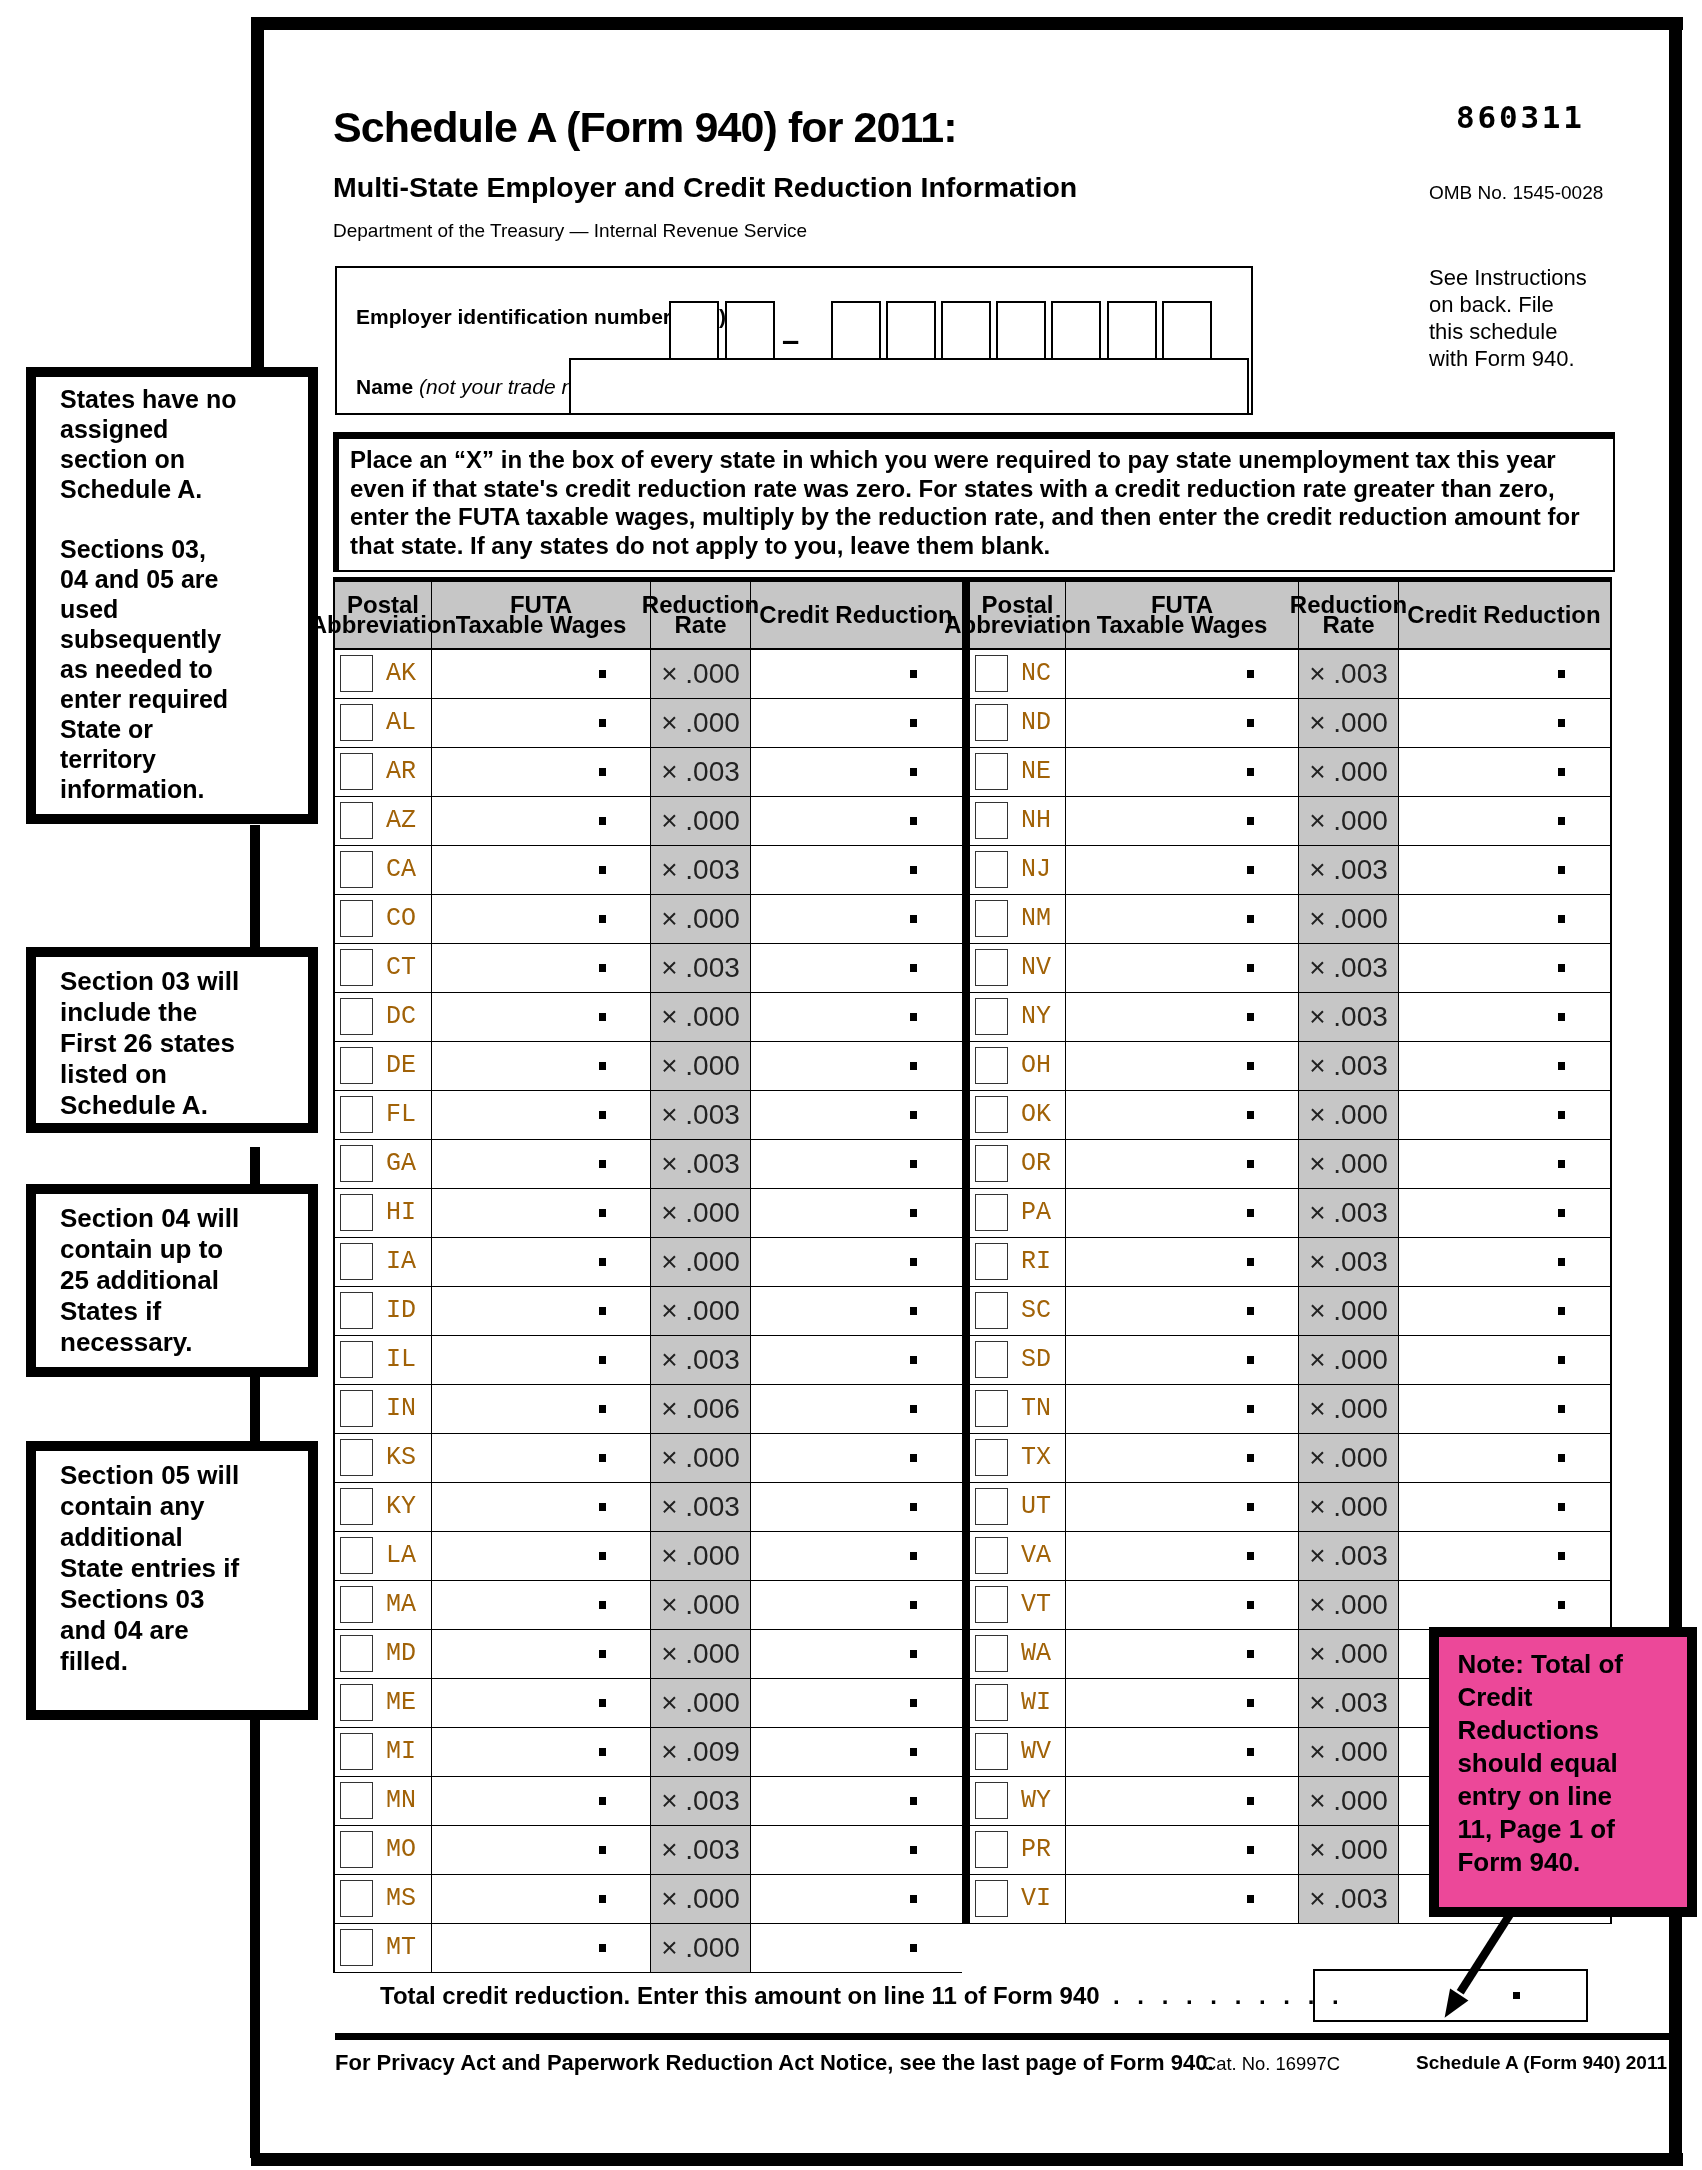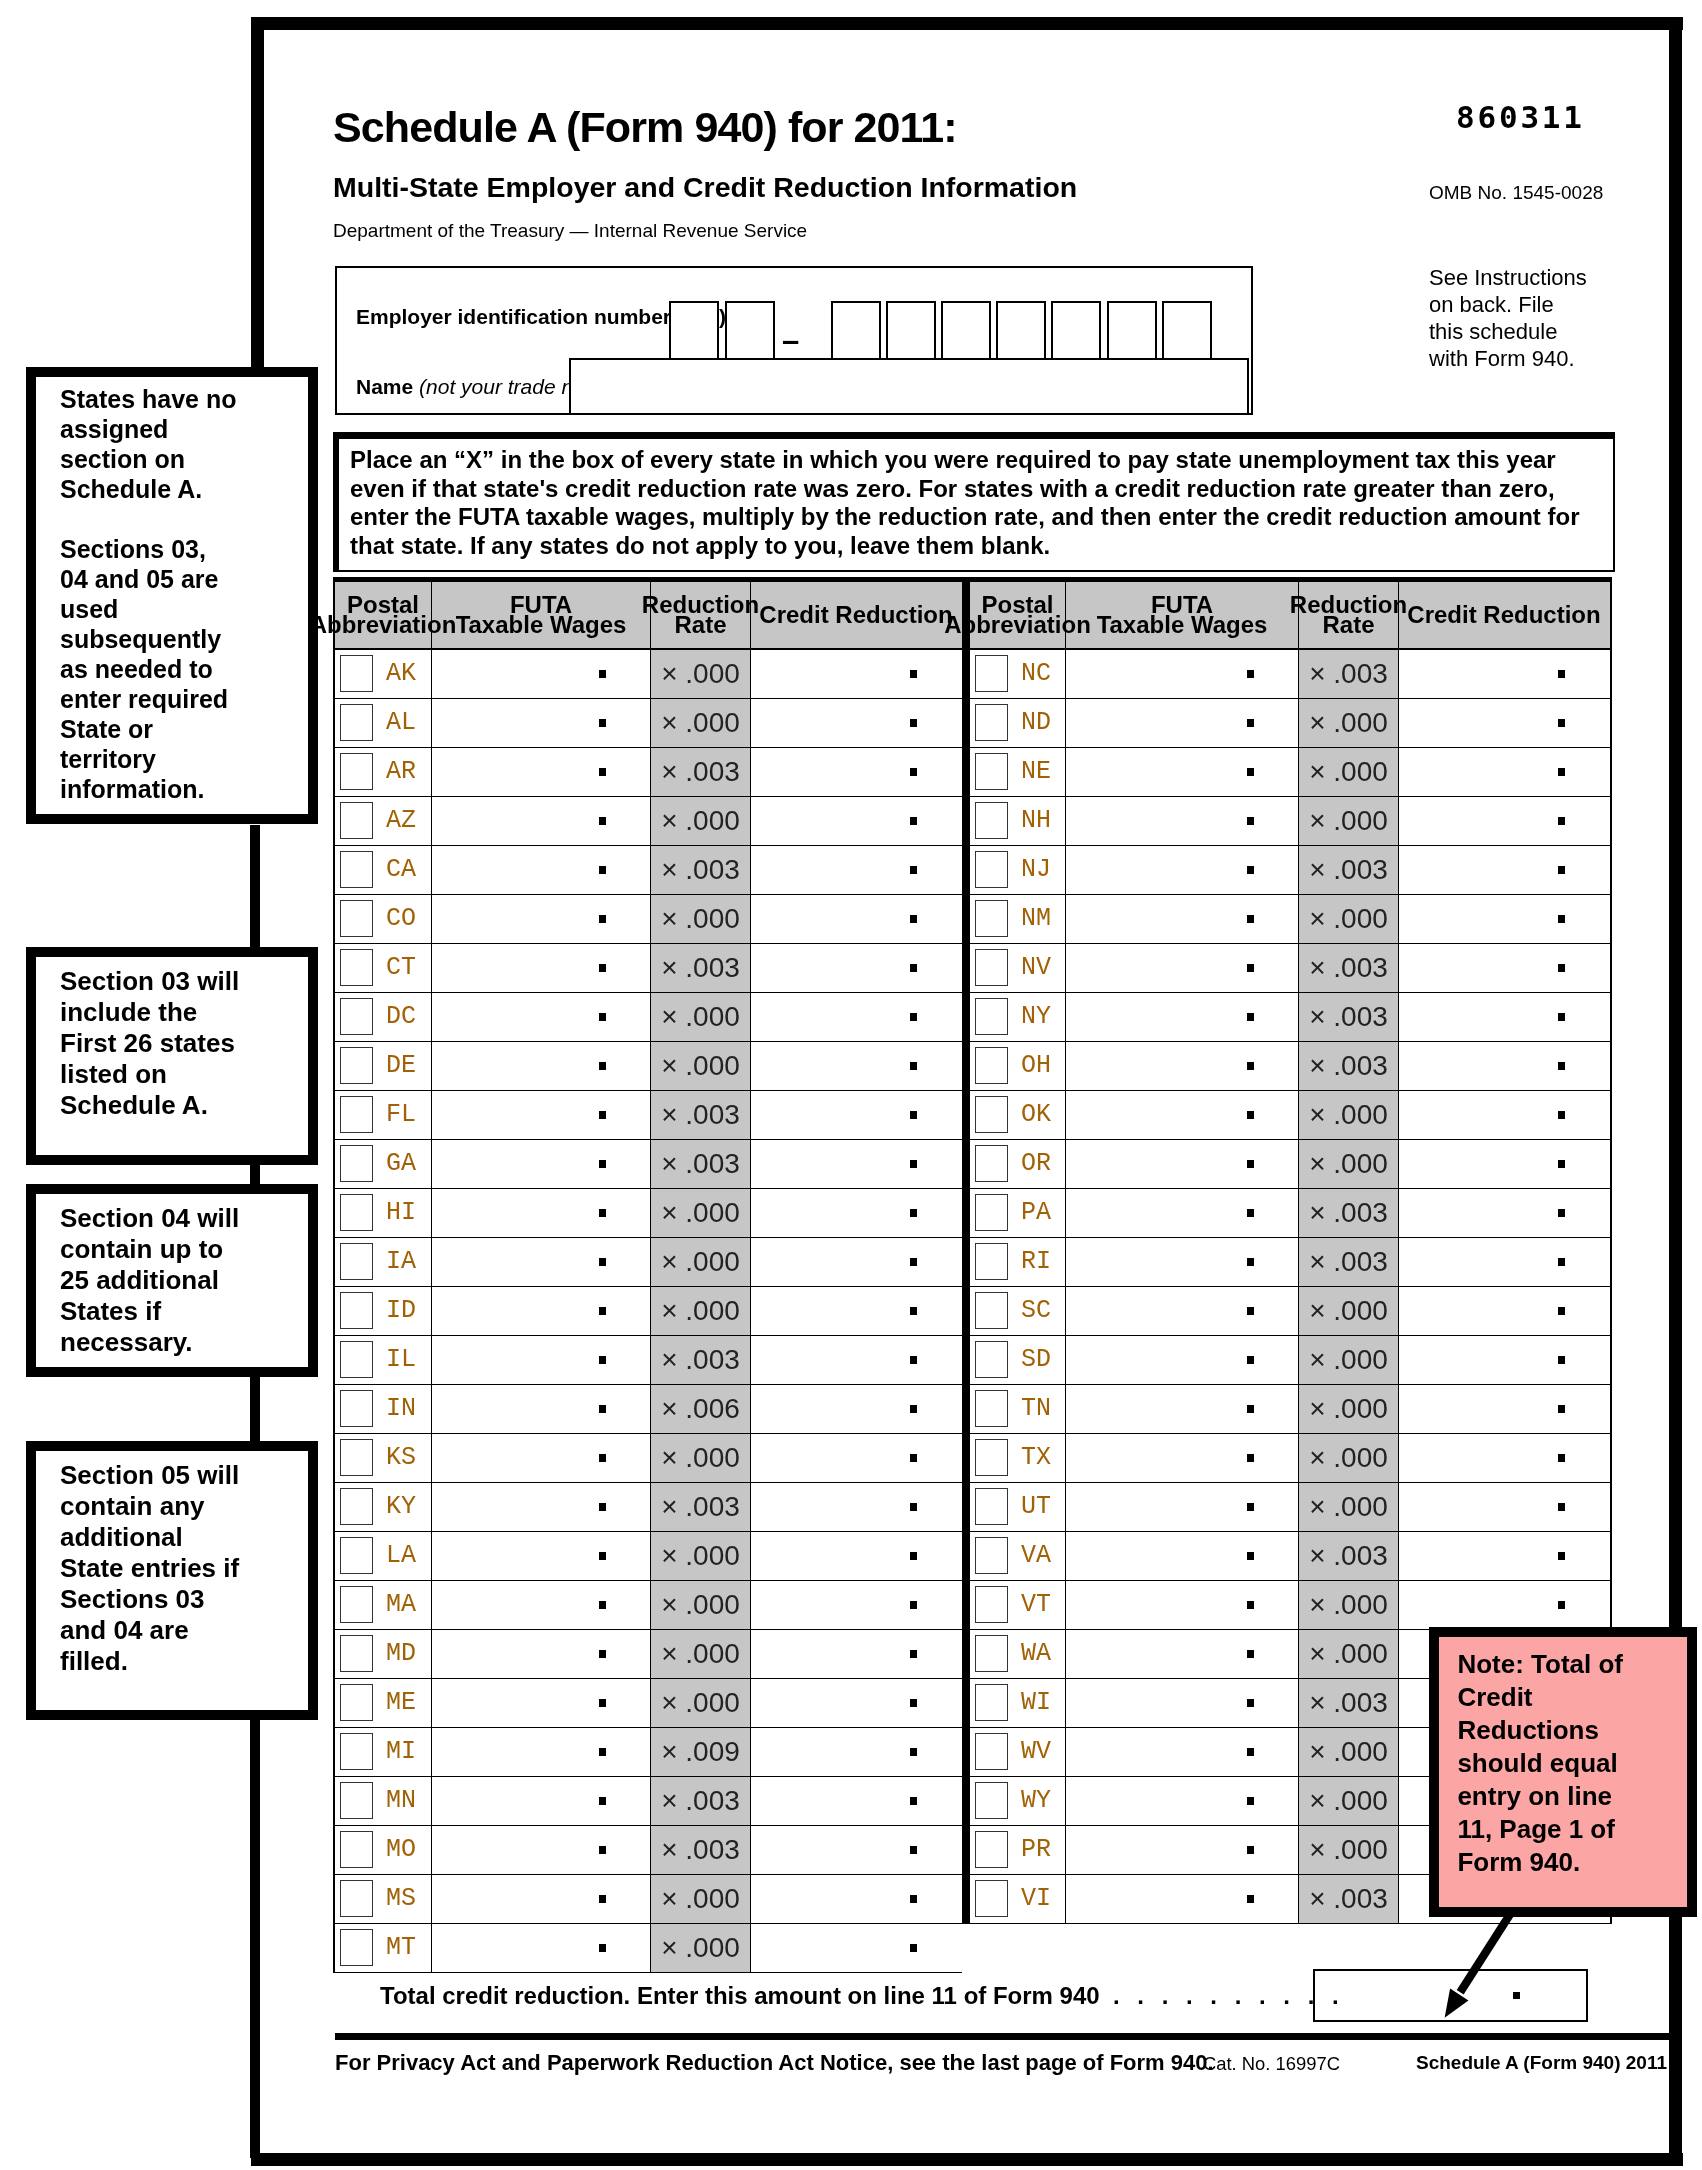--- a/index.html
+++ b/index.html
@@ -60,25 +60,25 @@
   #fr-top{left:251px;top:16.5px;width:1432px;height:13px;}
   #fr-right{left:1669px;top:16.5px;width:13px;height:2149px;}
   #fr-bottom{left:251px;top:2153px;width:1432px;height:13px;}
   #fr-left{left:251px;top:16.5px;width:13px;height:353px;}
   .conn{left:250px;width:10px;}
   
   .ann-box{position:absolute;left:26px;width:292px;border:10px solid #000;background:#fff;
            box-sizing:border-box;font-weight:bold;white-space:pre-line;
            padding:9.2px 5.5px 0 24px;font-size:26px;line-height:31px;}
   #ann-0{top:367px;height:457px;font-size:25px;line-height:30px;padding-top:7.3px;}
-  #ann-1{top:947px;height:218px;}
+  #ann-1{top:947px;height:186px;}
   #ann-2{top:1184px;height:193px;}
   #ann-3{top:1441px;height:279px;}
   
-  #note-box{left:1429px;top:1627px;width:268px;height:290px;border:10px solid #000;background:#fca5a5;
+  #note-box{left:1429px;top:1627px;width:268px;height:290px;border:10px solid #000;background:#ec4899;
             box-sizing:border-box;padding:11px 5.5px 0 18.4px;font-size:26px;font-weight:bold;
             line-height:33px;white-space:pre-line;z-index:30;}
   #note-arrow{left:1419px;top:1908px;z-index:29;}
 </style>
 </head>
 <body>
 
 <div id="page">
 
   <div class="bar" id="fr-top"></div>

